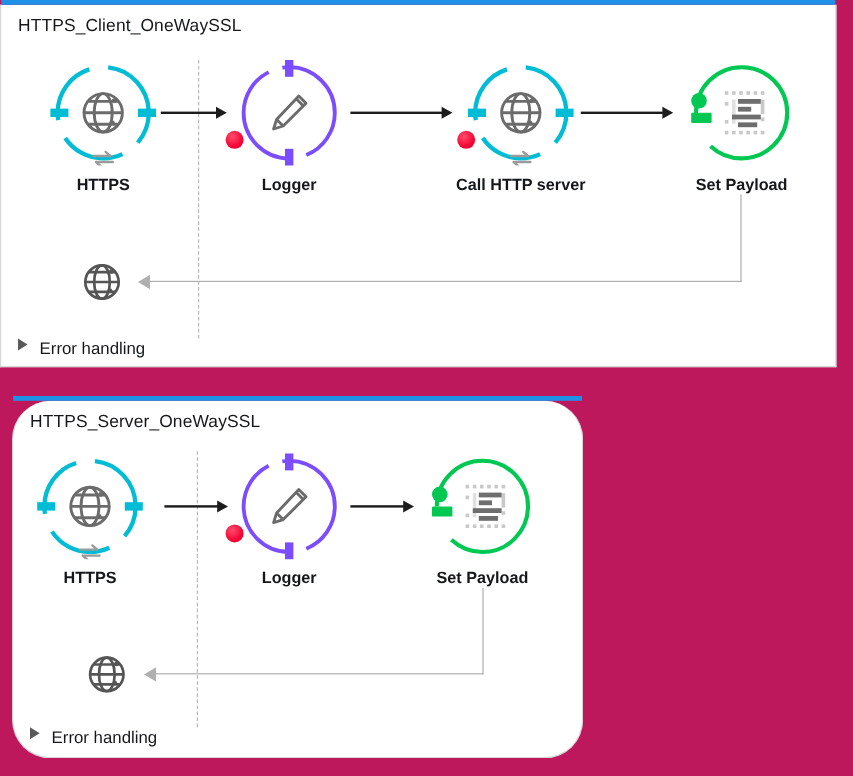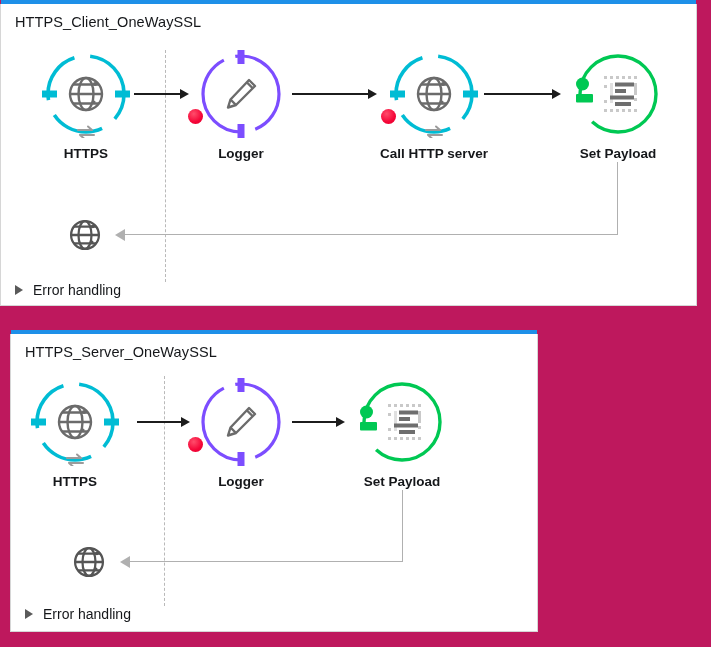--- a/index.html
+++ b/index.html
@@ -112,21 +112,21 @@
   
   .ret-globe {
     position: absolute;
     width: 40px; height: 40px;
   }
 
   
   .err-row {
     position: absolute;
     display: flex;
-    align-items: center;
+    align-items: flex-start;
     gap: 10px;
   }
   .err-tri {
     width: 0; height: 0;
     border-top: 5.5px solid transparent;
     border-bottom: 5.5px solid transparent;
     border-left: 8px solid #5a5a5a;
   }
   .err-text {
     font-size: 14px;
@@ -285,21 +285,21 @@
         <circle cx="31" cy="31" r="1.8" fill="#555555"></circle>
       </svg>
     </span>
 
     <div class="err-row" style="left:14px; top:278px;">
       <span class="err-tri"></span>
       <span class="err-text">Error handling</span>
     </div>
   </div>
 
-  <div class="panel" style="left:10px; top:334px; width:528px; height:298px;">
+  <div class="panel" style="left:10px; top:334px; width:476px; height:298px;border-radius:32px;">
     <div class="panel-topbar" style="top:-4px;"></div>
 
     <div class="panel-title">HTTPS_Server_OneWaySSL</div>
 
     <div class="dashed-sep" style="left:153px; top:42px; height:230px;"></div>
 
     <div class="node" style="left:20px; top:44px;">
       <span class="ring">
         <svg viewBox="0 0 88 88" width="88" height="88">
           <circle cx="44" cy="44" r="38" fill="none" stroke="#00bcd4" stroke-width="3.6" stroke-dasharray="54 16 54 16" stroke-dashoffset="27"></circle>

